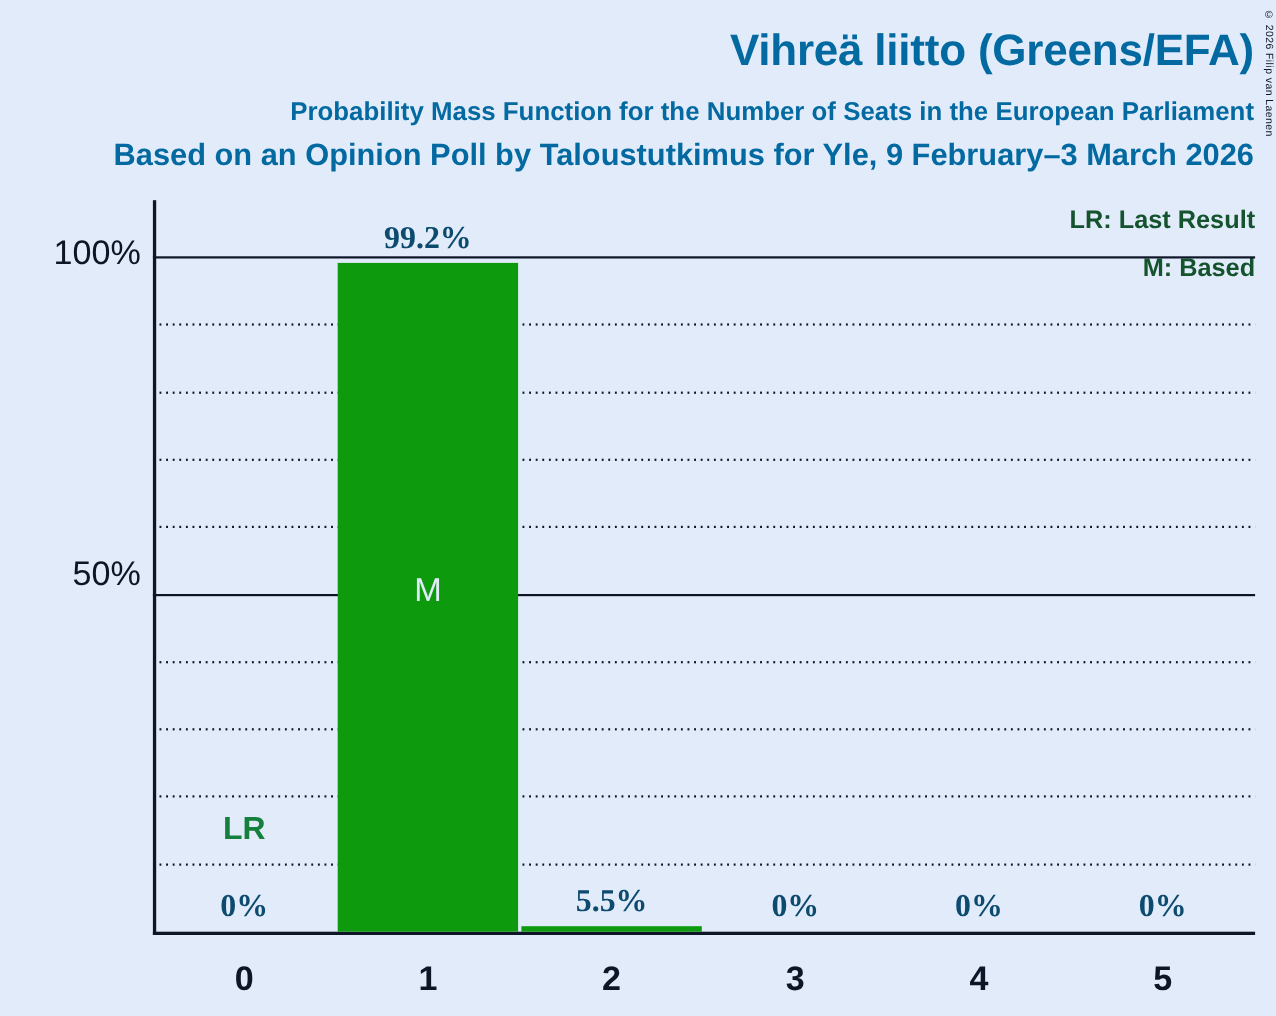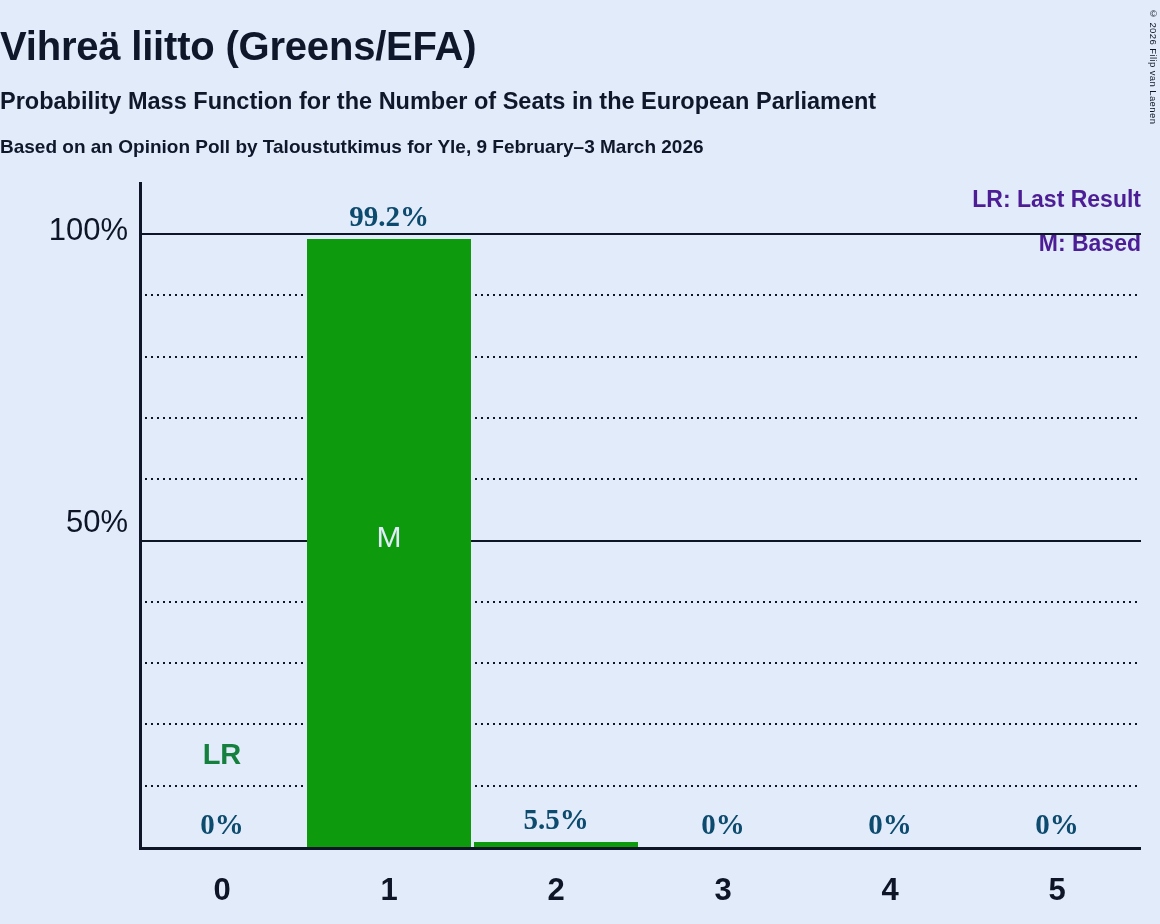--- a/index.html
+++ b/index.html
@@ -20,37 +20,37 @@
     left: 0; top: 0;
     width: 1160px;
     height: 924px;
   }
 
   
   .title {
     position: absolute;
     left: 0;
     width: 1140px;
-    text-align: left;
-    font-weight: bold;
-    color: #0f172a;
+    text-align: right;
+    font-weight: bold;
+    color: #0369a1;
     white-space: nowrap;
   }
   #chart-title {
     top: 24px;
     font-size: 40px;
     letter-spacing: -0.2px;
   }
   #chart-subtitle-1 {
     top: 88px;
     font-size: 23.5px;
   }
   #chart-subtitle-2 {
-    top: 136px;
-    font-size: 19px;
+    top: 125px;
+    font-size: 28px;
   }
 
   
   #copyright {
     position: absolute;
     right: 1px;
     top: 8px;
     font-size: 9.5px;
     color: #0d1526;
     writing-mode: vertical-rl;
@@ -150,21 +150,21 @@
     white-space: nowrap;
   }
 
   
   .legend-entry {
     position: absolute;
     right: 19px;
     text-align: right;
     font-size: 23px;
     font-weight: bold;
-    color: #4c1d95;
+    color: #14532d;
     white-space: nowrap;
   }
   #legend-lr { top: 186px; }
   #legend-m  { top: 230px; }
 </style>
 </head>
 <body>
 
 <div id="canvas">
 

